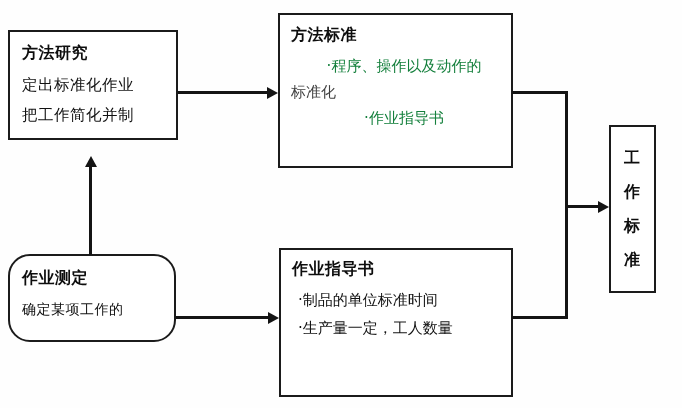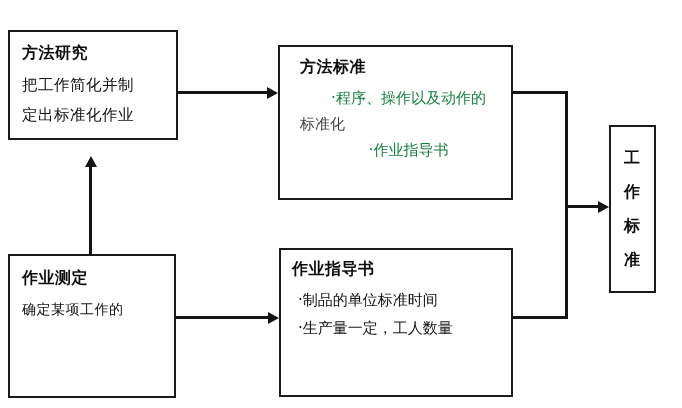--- a/index.html
+++ b/index.html
@@ -48,22 +48,21 @@
   #box-method-study .box-line {
     font-size: 15.5px;
     line-height: 30px;
   }
   
   #box-method-standard {
     left: 278px;
     top: 13px;
     width: 235px;
     height: 155px;
-    padding: 9px 0 0 20px;
-    margin-top: 32px;
+    padding: 9px 0 0 11px;
   }
   #box-method-standard .box-title {
     font-size: 16px;
     line-height: 21px;
     margin-bottom: 8px;
   }
   #box-method-standard .bullet-line {
     font-size: 15px;
     line-height: 26px;
     color: #15803d;
@@ -74,22 +73,23 @@
     font-size: 15px;
     line-height: 26px;
     color: #404040;
     padding-left: 0px;
   }
   
   #box-work-measurement {
     left: 8px;
     top: 254px;
     width: 168px;
-    height: 144px;
+    height: 88px;
     padding: 11px 0 0 12px;
+    border-radius: 22px;
   }
   #box-work-measurement .box-title {
     font-size: 16px;
     line-height: 21px;
     margin-bottom: 6px;
   }
   #box-work-measurement .box-line {
     font-size: 14px;
     line-height: 30px;
   }
@@ -154,22 +154,22 @@
     border-bottom: 11px solid #141414;
   }
 </style>
 </head>
 <body>
 
 <div id="canvas">
 
   <div class="box" id="box-method-study">
     <div class="box-title">方法研究</div>
+    <div class="box-line">定出标准化作业</div>
     <div class="box-line">把工作简化并制</div>
-    <div class="box-line">定出标准化作业</div>
   </div>
 
   <div class="box" id="box-method-standard">
     <div class="box-title">方法标准</div>
     <div class="bullet-line">·程序、操作以及动作的</div>
     <div class="cont-line">标准化</div>
     <div class="bullet-line">·作业指导书</div>
   </div>
 
   <div class="box" id="box-work-measurement">

